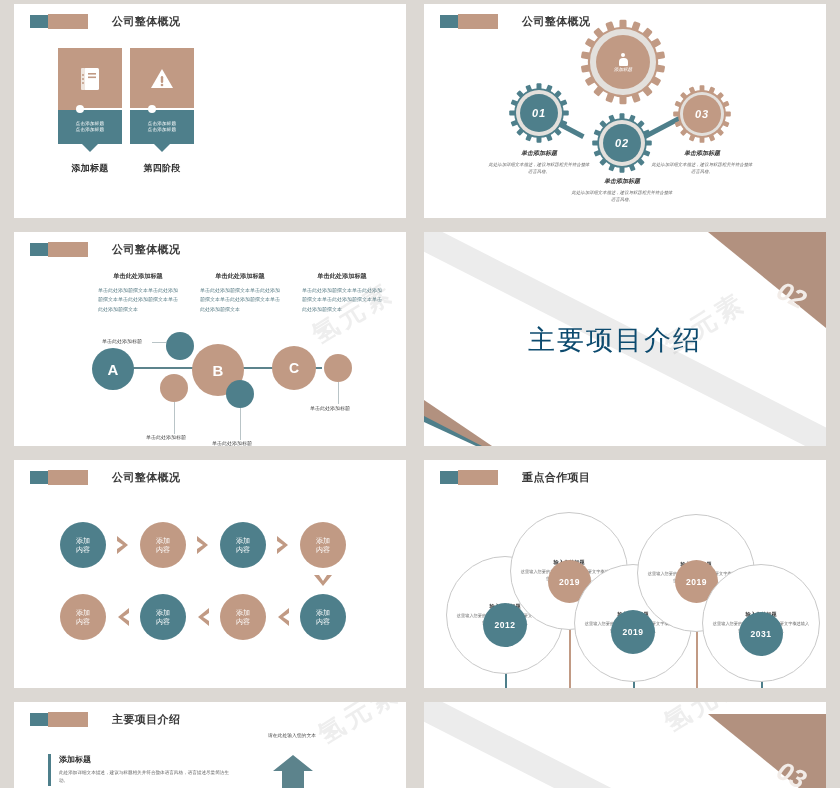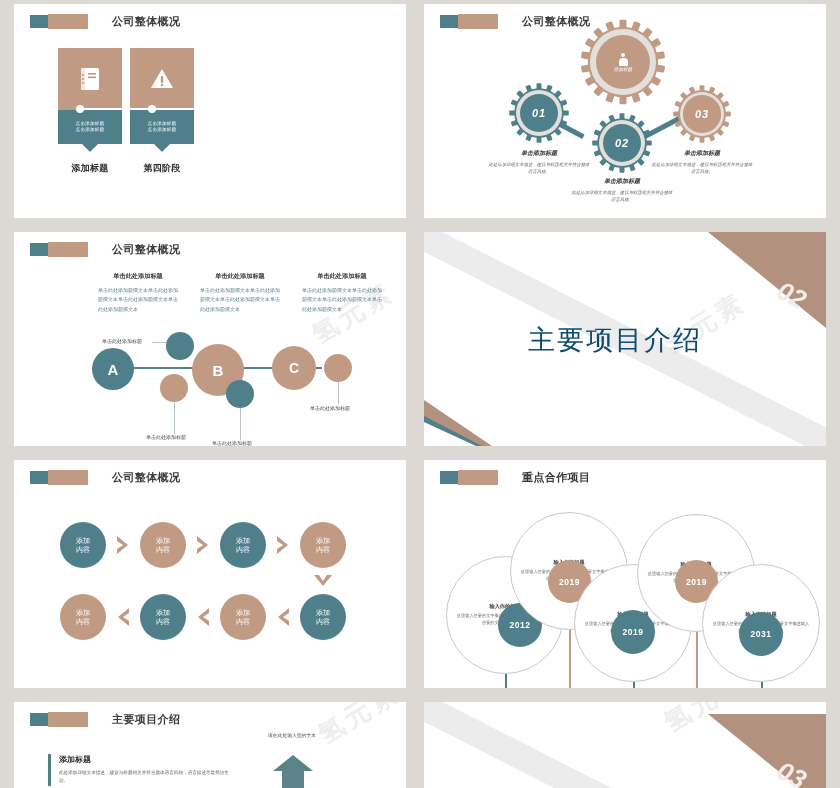--- a/index.html
+++ b/index.html
@@ -470,21 +470,21 @@
       <div class="htxt">重点合作项目</div>
     </div>
 
     <div class="balloons">
 
       <div class="stem" style="left:81px; top:172px; height:70px; background:#4e7f8b;"></div>
       <div class="balloon" style="left:22px; top:96px; width:118px; height:118px;">
         <div class="bt">输入你的标题</div>
         <div class="bd">这里输入您要的文字概述这里输入您要文字概述输入您要的文字概述这里输入</div>
       </div>
-      <div class="pin bg-teal" style="left:74px; top:143px; width:44px; height:44px;">
+      <div class="pin bg-teal" style="left:59px; top:143px; width:44px; height:44px;">
         <span>2012</span>
       </div>
 
       <div class="stem" style="left:145px; top:142px; height:100px; background:#c19a84;"></div>
       <div class="balloon" style="left:86px; top:52px; width:118px; height:118px;">
         <div class="bt">输入你的标题</div>
         <div class="bd">这里输入您要的文字概述这里输入您要文字概述输入您要的文字概述这里输入</div>
       </div>
       <div class="pin bg-brown" style="left:124px; top:100px; width:43px; height:43px;">
         <span>2019</span>

